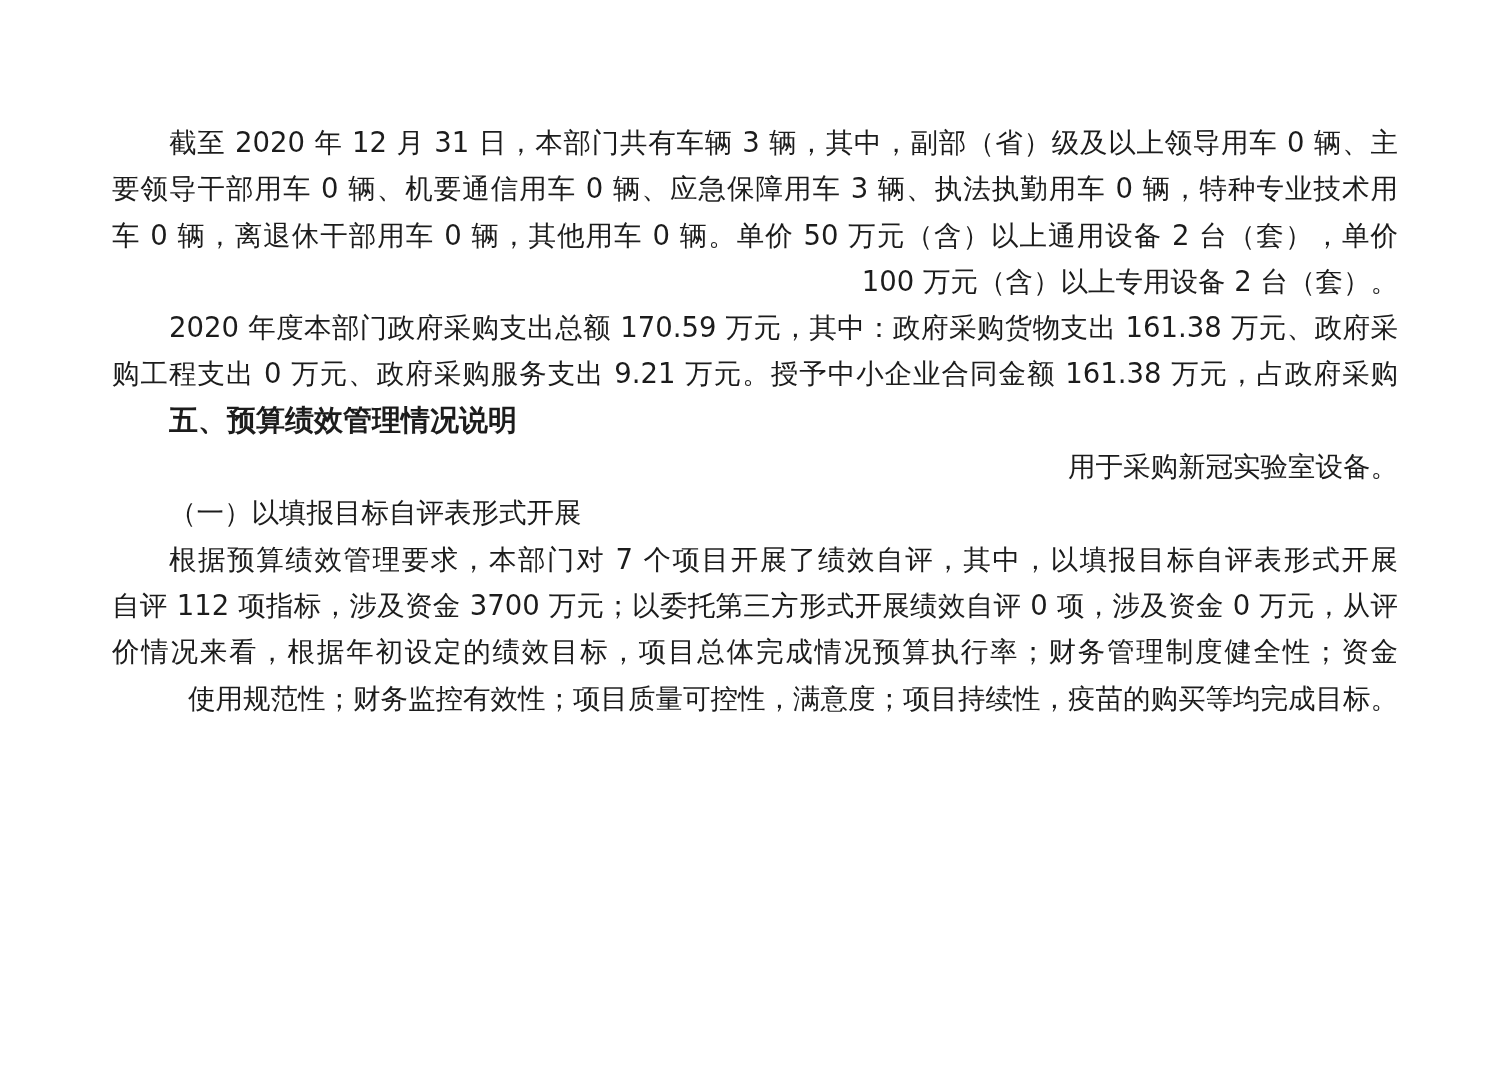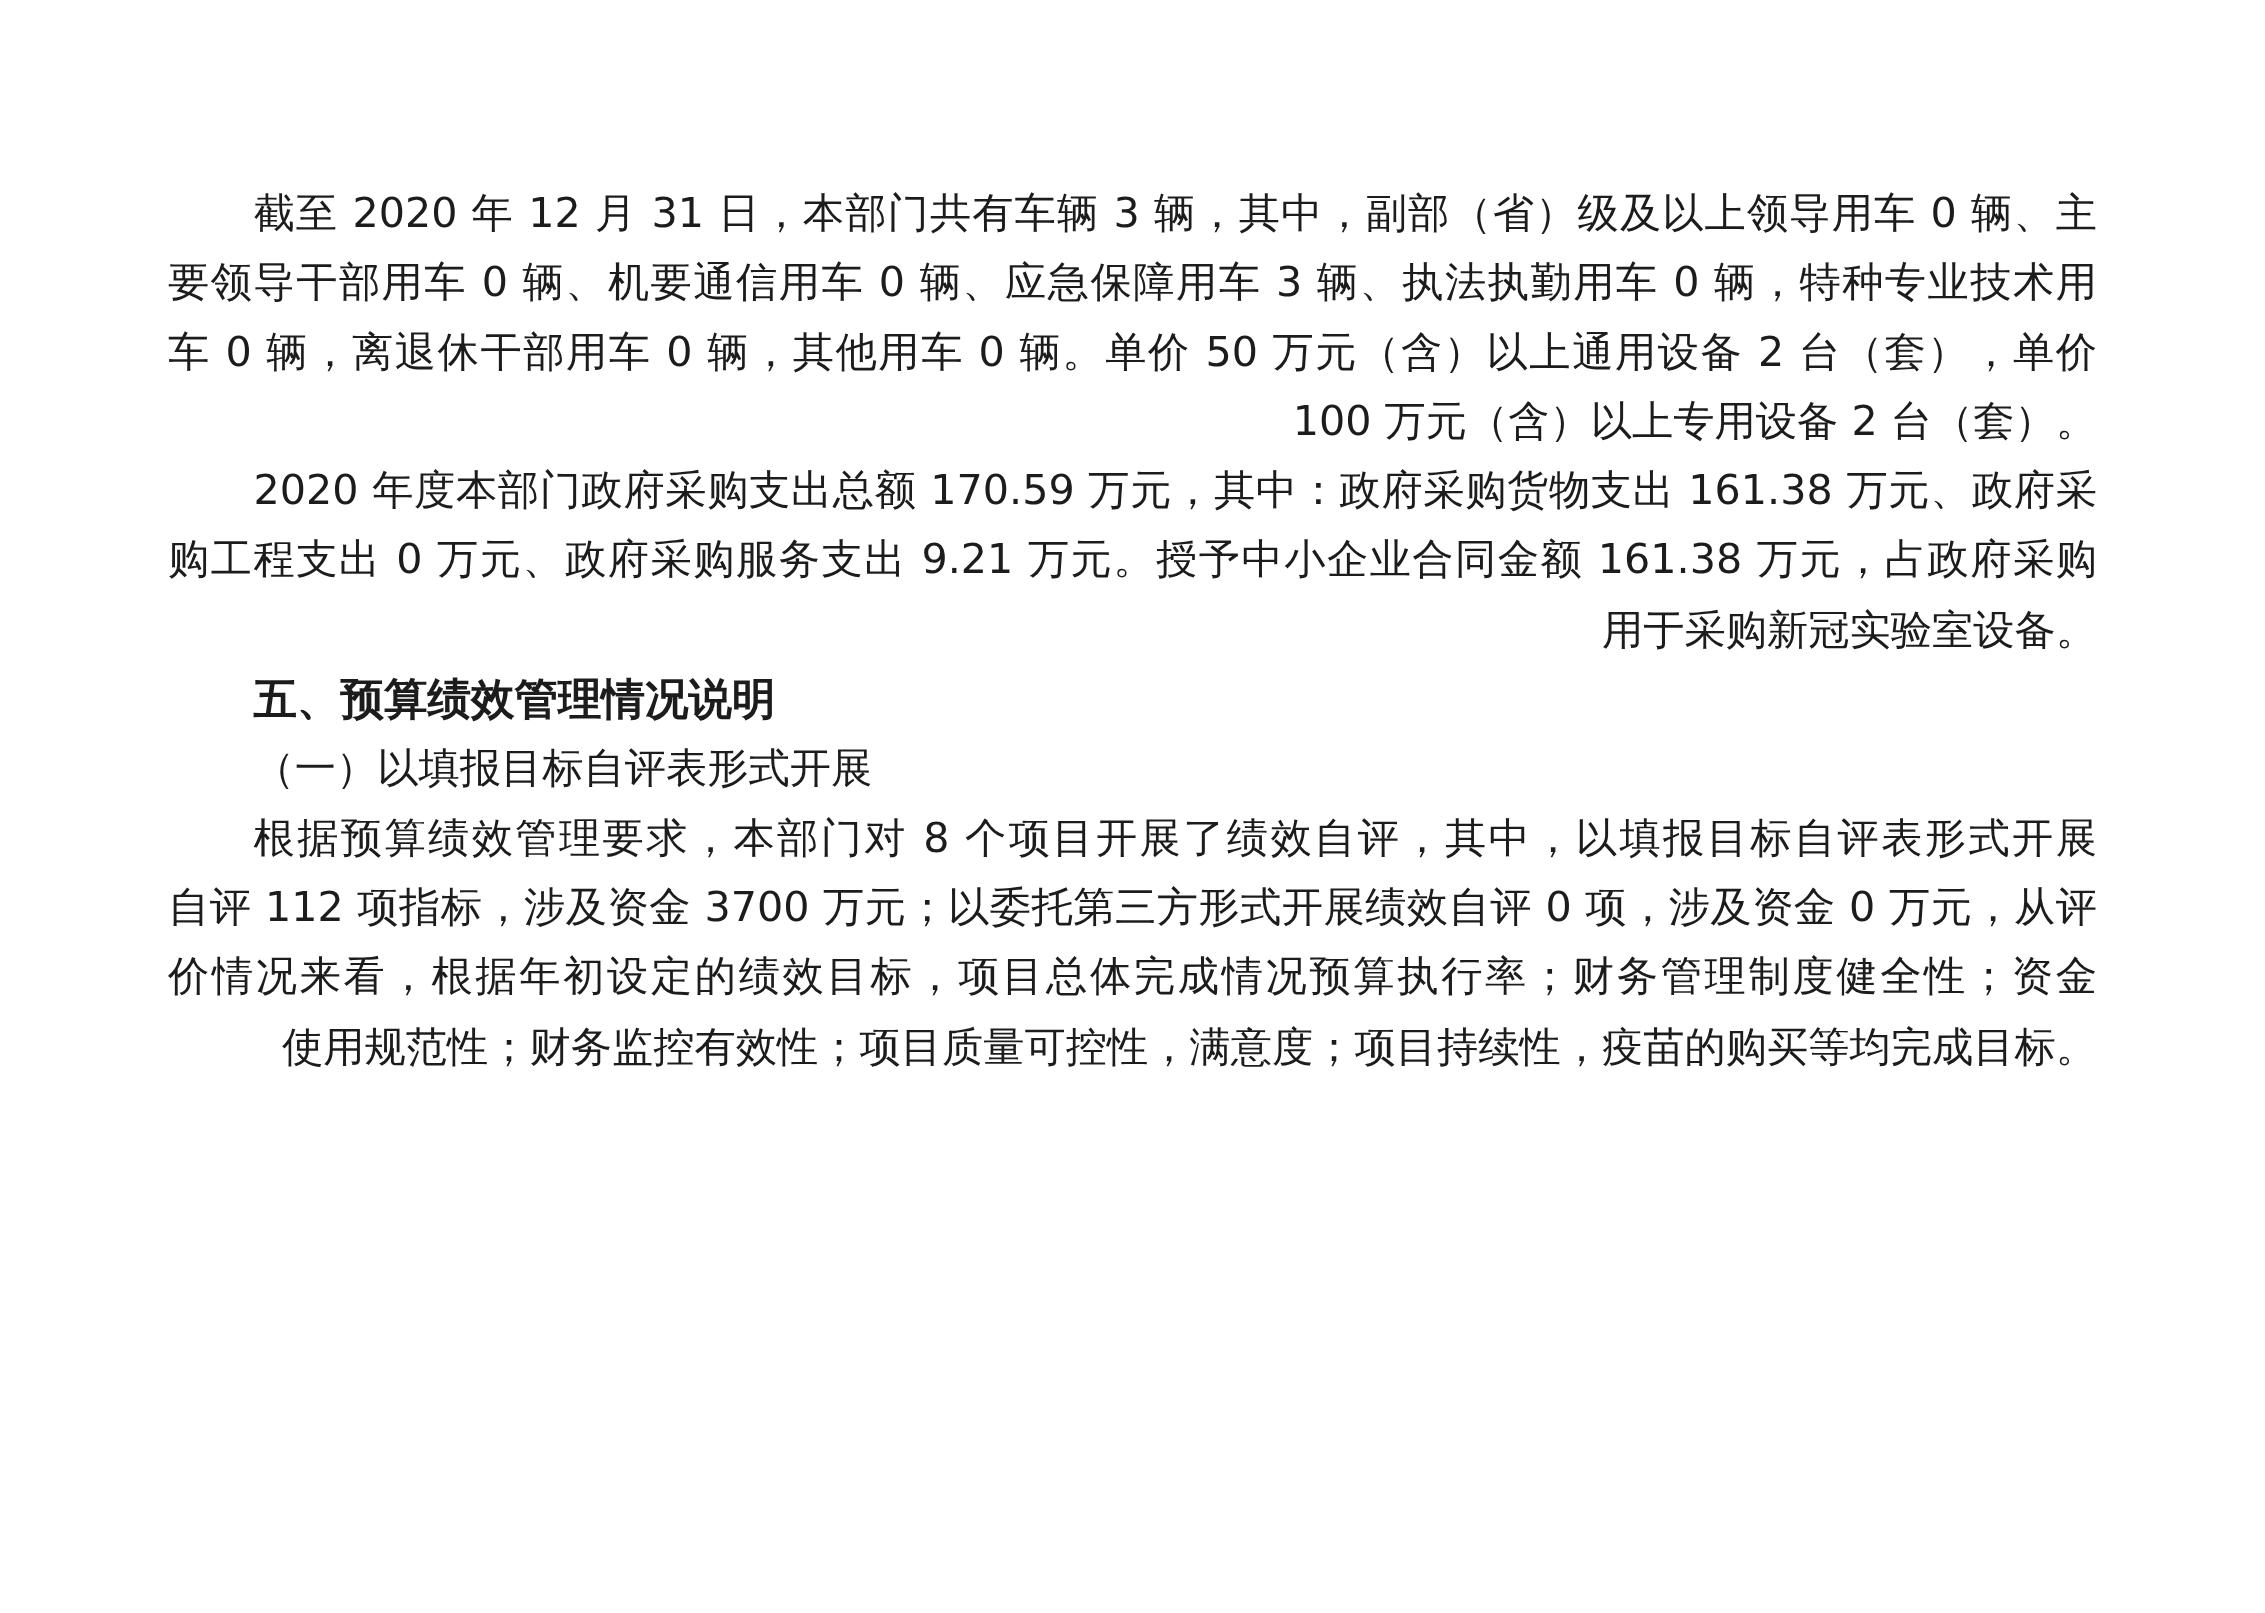--- a/index.html
+++ b/index.html
@@ -74,27 +74,27 @@
   <div class="content">
 
     <div class="ln fill ind">截至 2020 年 12 月 31 日，本部门共有车辆 3 辆，其中，副部（省）级及以上领导用车 0 辆、主</div>
     <div class="ln fill">要领导干部用车 0 辆、机要通信用车 0 辆、应急保障用车 3 辆、执法执勤用车 0 辆，特种专业技术用</div>
     <div class="ln fill">车 0 辆，离退休干部用车 0 辆，其他用车 0 辆。单价 50 万元（含）以上通用设备 2 台（套），单价</div>
     <div class="ln last">100 万元（含）以上专用设备 2 台（套）。</div>
 
 
     <div class="ln fill ind">2020 年度本部门政府采购支出总额 170.59 万元，其中：政府采购货物支出 161.38 万元、政府采</div>
     <div class="ln fill">购工程支出 0 万元、政府采购服务支出 9.21 万元。授予中小企业合同金额 161.38 万元，占政府采购</div>
+    <div class="ln mainh">五、预算绩效管理情况说明</div>
+
     <div class="ln last">用于采购新冠实验室设备。</div>
-
-    <div class="ln mainh">五、预算绩效管理情况说明</div>
 
     <div class="ln sub">（一）以填报目标自评表形式开展</div>
 
-    <div class="ln fill ind">根据预算绩效管理要求，本部门对 8 个项目开展了绩效自评，其中，以填报目标自评表形式开展</div>
+    <div class="ln fill ind">根据预算绩效管理要求，本部门对 7 个项目开展了绩效自评，其中，以填报目标自评表形式开展</div>
     <div class="ln fill">自评 112 项指标，涉及资金 3700 万元；以委托第三方形式开展绩效自评 0 项，涉及资金 0 万元，从评</div>
     <div class="ln fill">价情况来看，根据年初设定的绩效目标，项目总体完成情况预算执行率；财务管理制度健全性；资金</div>
     <div class="ln last">使用规范性；财务监控有效性；项目质量可控性，满意度；项目持续性，疫苗的购买等均完成目标。</div>
 
 
   </div>
 
   <div class="footer">
     <span>– 8 –</span>
   </div>

